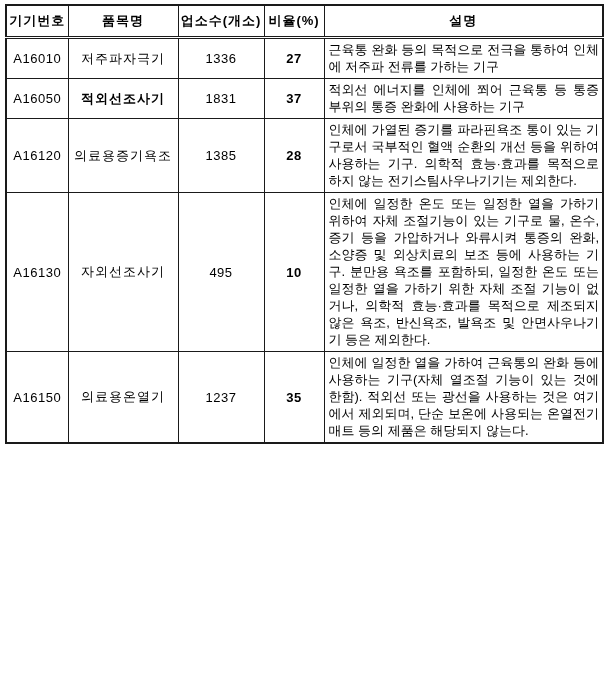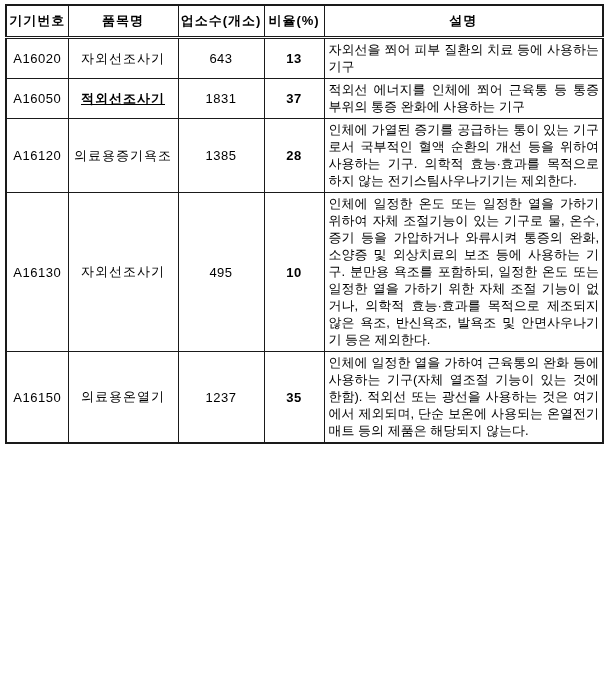--- a/index.html
+++ b/index.html
@@ -49,21 +49,21 @@
     background: #ffffff;
   }
   td.cell-id, td.cell-count {
     text-align: center;
     letter-spacing: 0.5px;
   }
   td.cell-name {
     text-align: center;
     letter-spacing: 1px;
   }
-  td.cell-name.em { font-weight: bold; text-decoration: underline; }
+  td.cell-name.em { font-weight: bold; }
   td.cell-ratio {
     text-align: center;
     font-weight: bold;
     letter-spacing: 0.5px;
   }
   td.cell-desc {
     text-align: justify;
     text-align-last: left;
     word-break: break-all;
     line-height: 17px;
@@ -86,39 +86,39 @@
       <tr>
         <th>기기번호</th>
         <th>품목명</th>
         <th>업소수(개소)</th>
         <th>비율(%)</th>
         <th>설명</th>
       </tr>
     </thead>
     <tbody>
       <tr>
-        <td class="cell-id">A16020</td>
-        <td class="cell-name">자외선조사기</td>
-        <td class="cell-count">643</td>
-        <td class="cell-ratio">13</td>
-        <td class="cell-desc">자외선을 쬐어 피부 질환의 치료 등에 사용하는 기구</td>
+        <td class="cell-id">A16010</td>
+        <td class="cell-name">저주파자극기</td>
+        <td class="cell-count">1336</td>
+        <td class="cell-ratio">27</td>
+        <td class="cell-desc">근육통 완화 등의 목적으로 전극을 통하여 인체에 저주파 전류를 가하는 기구</td>
       </tr>
       <tr>
         <td class="cell-id">A16050</td>
         <td class="cell-name em">적외선조사기</td>
         <td class="cell-count">1831</td>
         <td class="cell-ratio">37</td>
         <td class="cell-desc">적외선 에너지를 인체에 쬐어 근육통 등 통증 부위의 통증 완화에 사용하는 기구</td>
       </tr>
       <tr>
         <td class="cell-id">A16120</td>
         <td class="cell-name">의료용증기욕조</td>
         <td class="cell-count">1385</td>
         <td class="cell-ratio">28</td>
-        <td class="cell-desc">인체에 가열된 증기를 공급하는 통이 있는 기구로서 국부적인 혈액 순환의 개선 등을 위하여 사용하는 기구. 의학적 효능·효과를 목적으로 하지 않는 전기스팀사우나기기는 제외한다.</td>
+        <td class="cell-desc">인체에 가열된 증기를 파라핀욕조 통이 있는 기구로서 국부적인 혈액 순환의 개선 등을 위하여 사용하는 기구. 의학적 효능·효과를 목적으로 하지 않는 전기스팀사우나기기는 제외한다.</td>
       </tr>
       <tr>
         <td class="cell-id">A16130</td>
         <td class="cell-name">자외선조사기</td>
         <td class="cell-count">495</td>
         <td class="cell-ratio">10</td>
         <td class="cell-desc">인체에 일정한 온도 또는 일정한 열을 가하기 위하여 자체 조절기능이 있는 기구로 물, 온수, 증기 등을 가압하거나 와류시켜 통증의 완화, 소양증 및 외상치료의 보조 등에 사용하는 기구. 분만용 욕조를 포함하되, 일정한 온도 또는 일정한 열을 가하기 위한 자체 조절 기능이 없거나, 의학적 효능·효과를 목적으로 제조되지 않은 욕조, 반신욕조, 발욕조 및 안면사우나기기 등은 제외한다.</td>
       </tr>
       <tr>
         <td class="cell-id">A16150</td>

